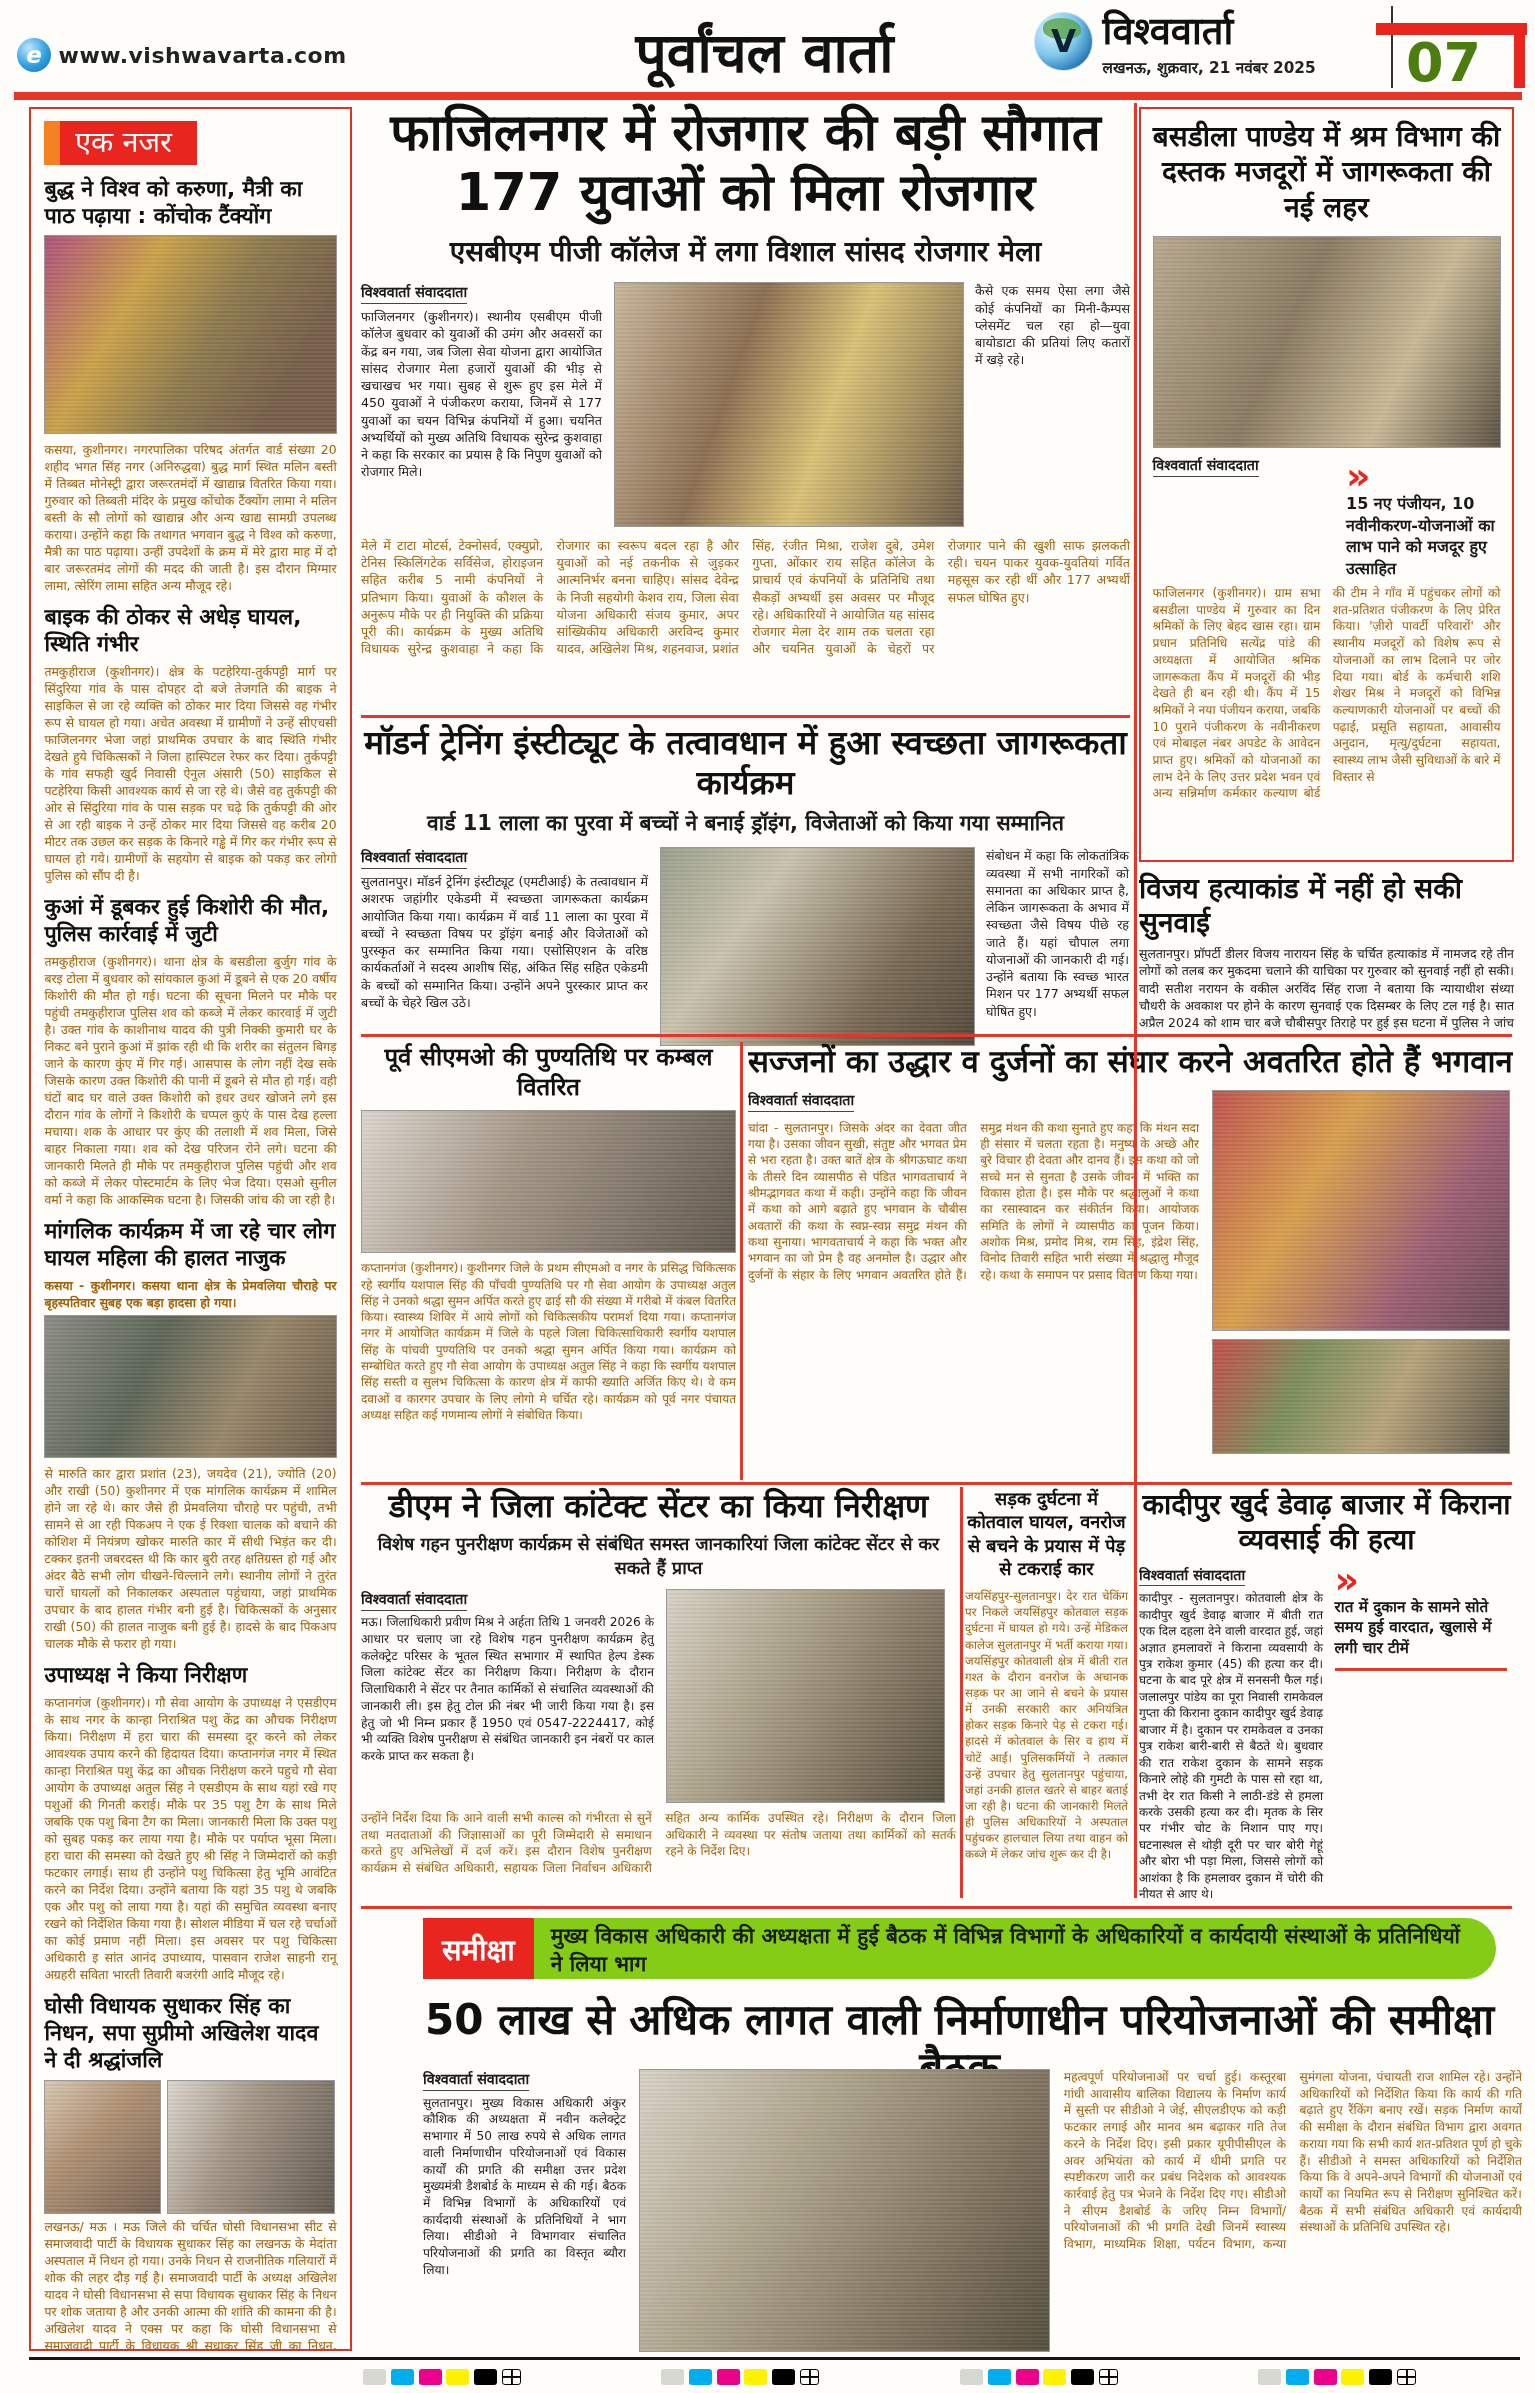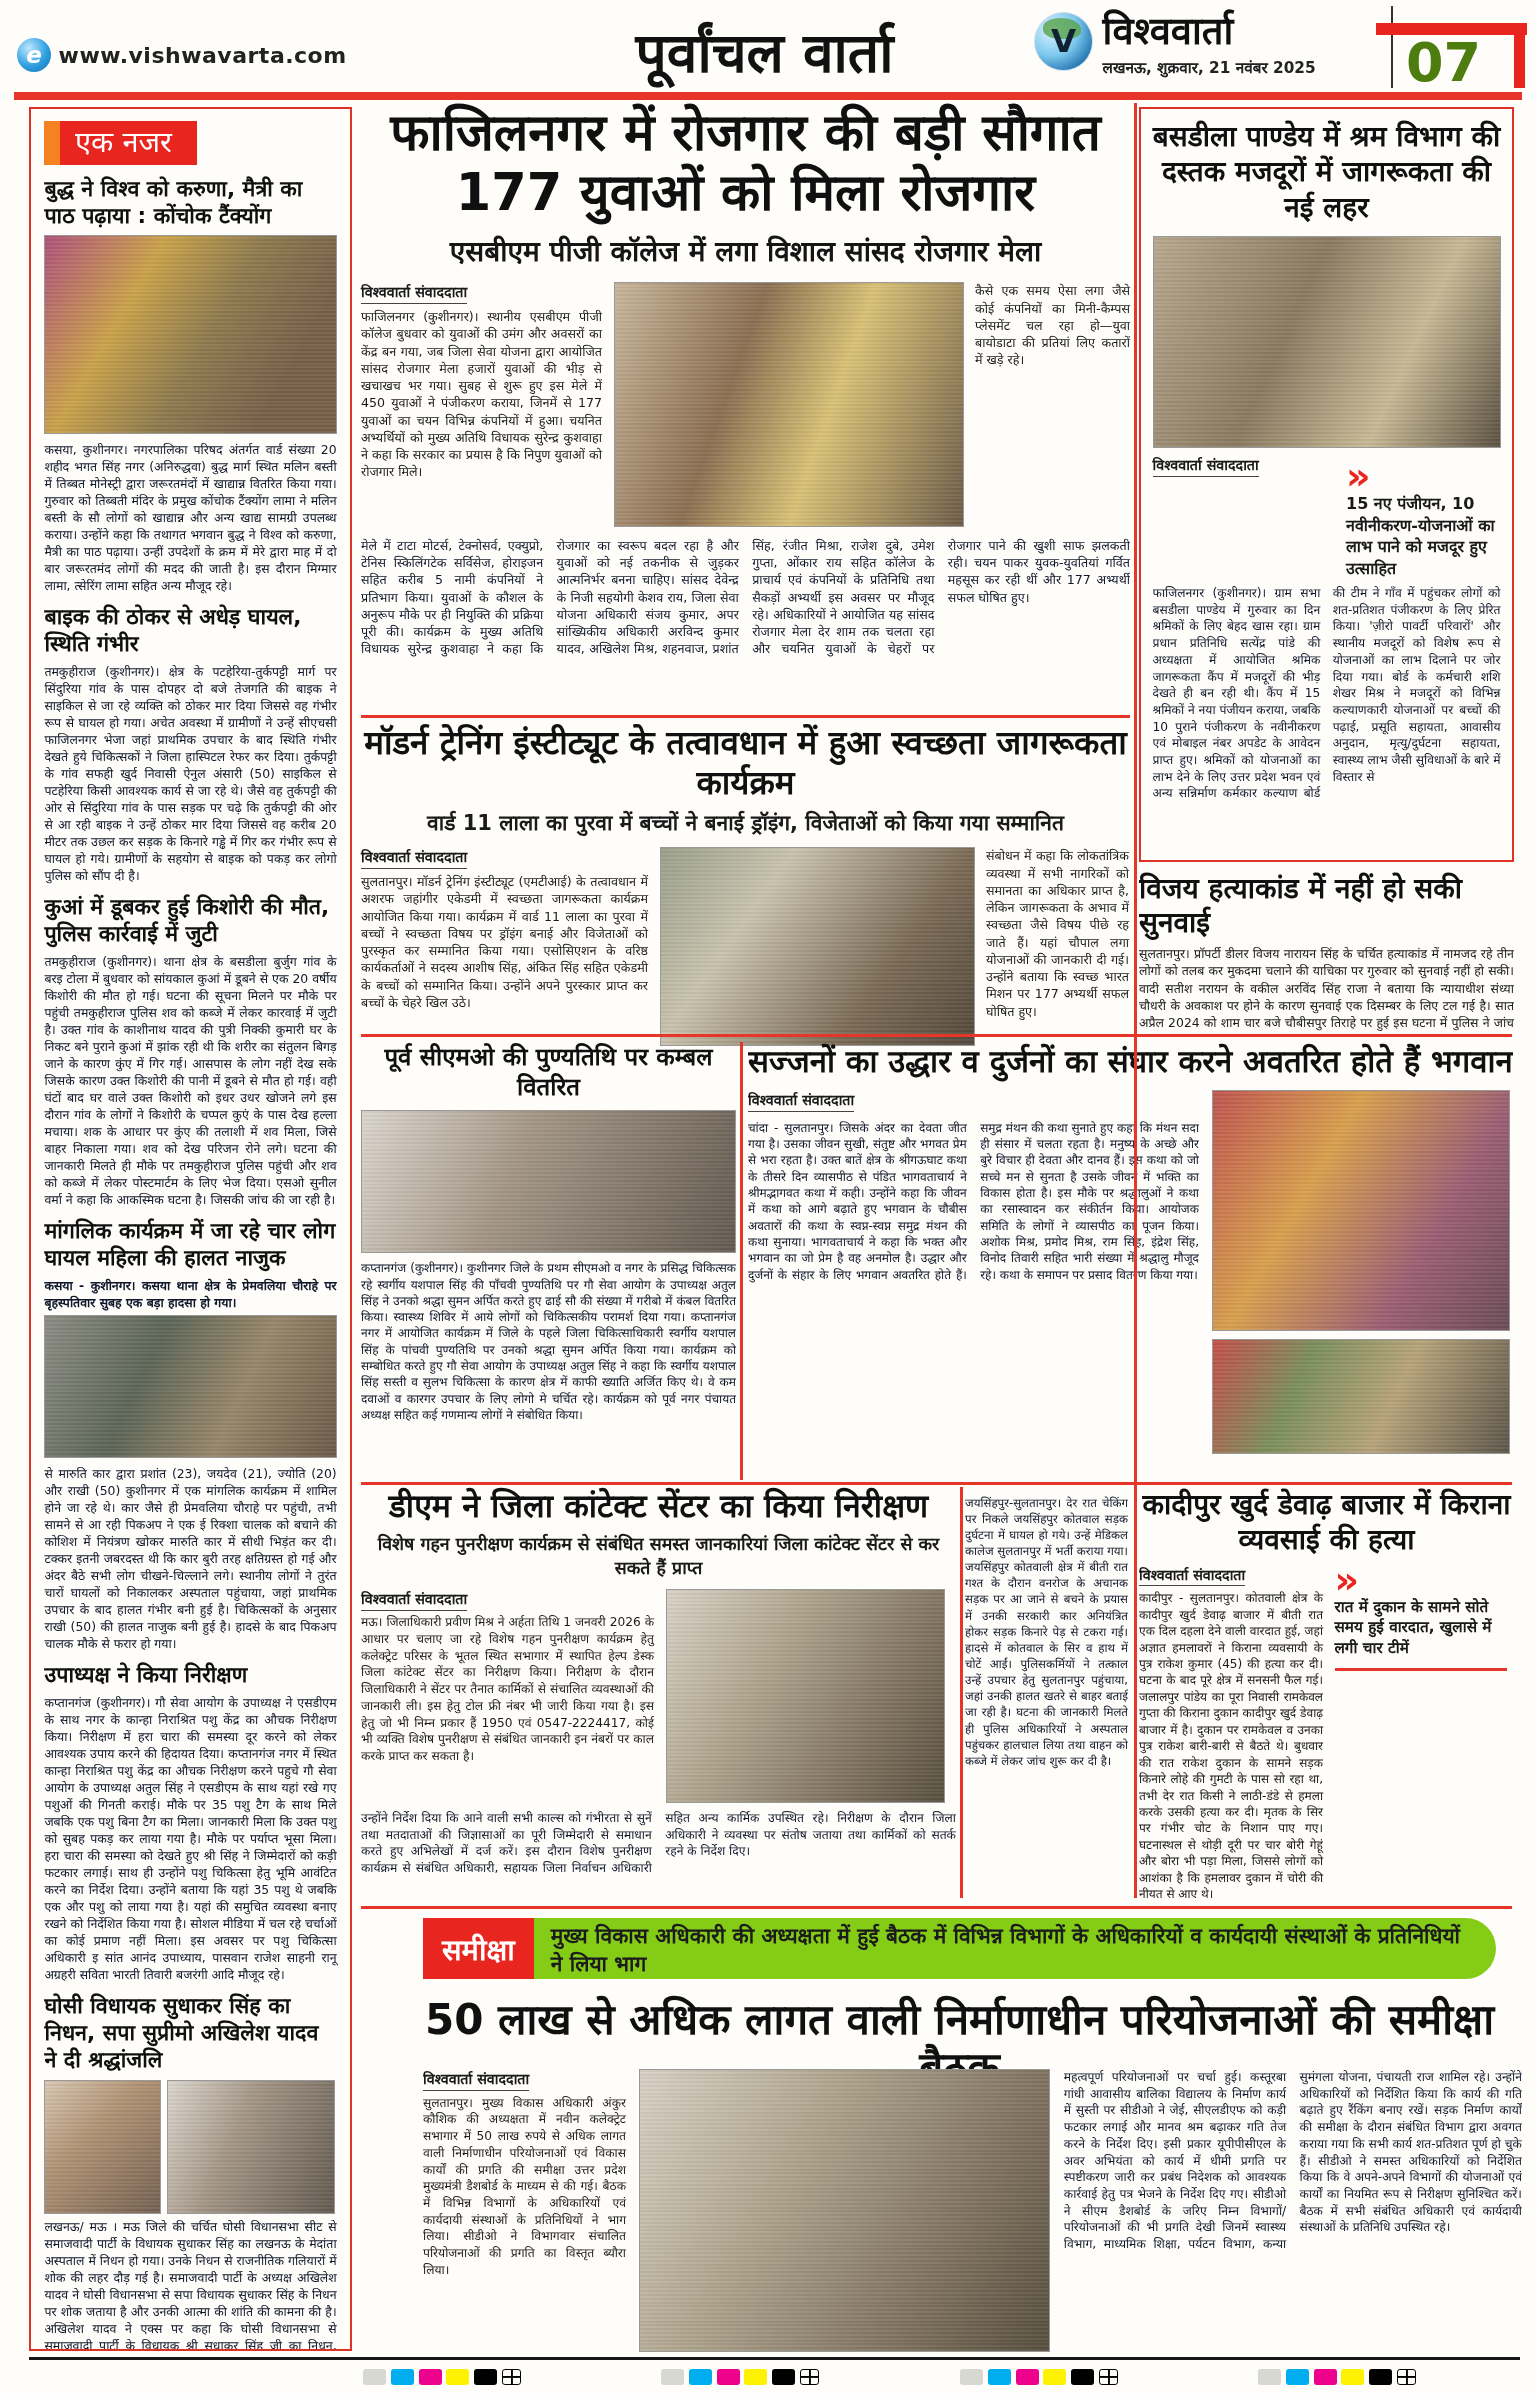--- a/index.html
+++ b/index.html
@@ -20,21 +20,21 @@
   .brand-date { font-size:15.3px; font-weight:bold; color:#222; margin-top:5.7px; }
   .pagebox { position:absolute; left:1391px; top:5.7px; width:134px; height:82px; border-left:2.9px solid #333; padding-left:9.6px; }
   .pagebox .redbar { position:absolute; left:-17px; top:17px; width:151px; height:12.4px; background:#e8251f; }
   .pagebox .redside { position:absolute; right:0; top:17px; width:11.5px; height:65px; background:#e8251f; }
   .pagebox .num { position:absolute; left:13px; top:25px; font-size:54px; font-weight:bold; color:#4d7c0f; }
   .toprule { position:absolute; left:14.3px; top:92px; width:1508px; height:7.6px; background:#e8352a; }
 
   
   .hd { font-weight:bold; color:#101010; }
   .byline { font-weight:bold; font-size:14.3px; border-bottom:1.9px solid #444; display:inline-block; padding-bottom:1.9px; margin-bottom:3.8px; }
-  .body-txt { text-align:justify; color:#0f172a; }
+  .body-txt { text-align:justify; color:#a16207; }
   .ph { position:relative; overflow:hidden; border:1px solid #999; }
   .ph::after { content:""; position:absolute; inset:0; background:repeating-linear-gradient(0deg,rgba(255,255,255,.05) 0 1.9px,rgba(0,0,0,.04) 1.9px 3.8px); }
   .ph1 { background:linear-gradient(120deg,#b0527c 0%,#caa24a 30%,#8d7a4e 55%,#77604a 80%); }
   .ph2 { background:linear-gradient(115deg,#8d8d85 0%,#5d6658 35%,#98876a 65%,#6b5b49 100%); }
   .ph3 { background:linear-gradient(135deg,#d8c7b2 0%,#b09274 40%,#756152 100%); }
   .ph4 { background:linear-gradient(110deg,#c9b79b 0%,#8c6f52 35%,#d9c176 60%,#6e5c49 100%); }
   .ph5 { background:linear-gradient(125deg,#9aa08c 0%,#c9c3ae 30%,#7a6a55 70%,#54493c 100%); }
   .ph6 { background:linear-gradient(115deg,#dcd6ce 0%,#a49787 40%,#635a50 100%); }
   .ph7 { background:linear-gradient(120deg,#c05550 0%,#d8a04e 35%,#9c5f74 70%,#6c4c57 100%); }
   .ph8 { background:linear-gradient(115deg,#c4504a 0%,#7c8f5c 30%,#b7a37a 60%,#5d564a 100%); }
@@ -269,20 +269,21 @@
       <div class="dm-colA">
         <div class="byline">विश्ववार्ता संवाददाता</div>
         <div class="p">मऊ। जिलाधिकारी प्रवीण मिश्र ने अर्हता तिथि 1 जनवरी 2026 के आधार पर चलाए जा रहे विशेष गहन पुनरीक्षण कार्यक्रम हेतु कलेक्ट्रेट परिसर के भूतल स्थित सभागार में स्थापित हेल्प डेस्क जिला कांटेक्ट सेंटर का निरीक्षण किया। निरीक्षण के दौरान जिलाधिकारी ने सेंटर पर तैनात कार्मिकों से संचालित व्यवस्थाओं की जानकारी ली। इस हेतु टोल फ्री नंबर भी जारी किया गया है। इस हेतु जो भी निम्न प्रकार हैं 1950 एवं 0547-2224417, कोई भी व्यक्ति विशेष पुनरीक्षण से संबंधित जानकारी इन नंबरों पर काल करके प्राप्त कर सकता है।</div>
       </div>
       <div class="ph ph9 dm-ph"></div>
     </div>
     <div class="dm-b2 body-txt">उन्होंने निर्देश दिया कि आने वाली सभी काल्स को गंभीरता से सुनें तथा मतदाताओं की जिज्ञासाओं का पूरी जिम्मेदारी से समाधान करते हुए अभिलेखों में दर्ज करें। इस दौरान विशेष पुनरीक्षण कार्यक्रम से संबंधित अधिकारी, सहायक जिला निर्वाचन अधिकारी सहित अन्य कार्मिक उपस्थित रहे। निरीक्षण के दौरान जिला अधिकारी ने व्यवस्था पर संतोष जताया तथा कार्मिकों को सतर्क रहने के निर्देश दिए।</div>
   </div>
 
   <div class="kotwal">
+    <div class="kotwal-h hd">सड़क दुर्घटना में कोतवाल घायल, वनरोज से बचने के प्रयास में पेड़ से टकराई कार</div>
     <div class="kotwal-b body-txt">जयसिंहपुर-सुलतानपुर। देर रात चेकिंग पर निकले जयसिंहपुर कोतवाल सड़क दुर्घटना में घायल हो गये। उन्हें मेडिकल कालेज सुलतानपुर में भर्ती कराया गया। जयसिंहपुर कोतवाली क्षेत्र में बीती रात गश्त के दौरान वनरोज के अचानक सड़क पर आ जाने से बचने के प्रयास में उनकी सरकारी कार अनियंत्रित होकर सड़क किनारे पेड़ से टकरा गई। हादसे में कोतवाल के सिर व हाथ में चोटें आईं। पुलिसकर्मियों ने तत्काल उन्हें उपचार हेतु सुलतानपुर पहुंचाया, जहां उनकी हालत खतरे से बाहर बताई जा रही है। घटना की जानकारी मिलते ही पुलिस अधिकारियों ने अस्पताल पहुंचकर हालचाल लिया तथा वाहन को कब्जे में लेकर जांच शुरू कर दी है।</div>
   </div>
 
   <div class="kadipur">
     <div class="kadipur-h hd">कादीपुर खुर्द डेवाढ़ बाजार में किराना व्यवसाई की हत्या</div>
     <div class="kadipur-row">
       <div class="kadipur-colA">
         <div class="byline">विश्ववार्ता संवाददाता</div>
         <div class="p">कादीपुर - सुलतानपुर। कोतवाली क्षेत्र के कादीपुर खुर्द डेवाढ़ बाजार में बीती रात एक दिल दहला देने वाली वारदात हुई, जहां अज्ञात हमलावरों ने किराना व्यवसायी के पुत्र राकेश कुमार (45) की हत्या कर दी। घटना के बाद पूरे क्षेत्र में सनसनी फैल गई। जलालपुर पांडेय का पूरा निवासी रामकेवल गुप्ता की किराना दुकान कादीपुर खुर्द डेवाढ़ बाजार में है। दुकान पर रामकेवल व उनका पुत्र राकेश बारी-बारी से बैठते थे। बुधवार की रात राकेश दुकान के सामने सड़क किनारे लोहे की गुमटी के पास सो रहा था, तभी देर रात किसी ने लाठी-डंडे से हमला करके उसकी हत्या कर दी। मृतक के सिर पर गंभीर चोट के निशान पाए गए। घटनास्थल से थोड़ी दूरी पर चार बोरी गेहूं और बोरा भी पड़ा मिला, जिससे लोगों को आशंका है कि हमलावर दुकान में चोरी की नीयत से आए थे।</div>
       </div>

